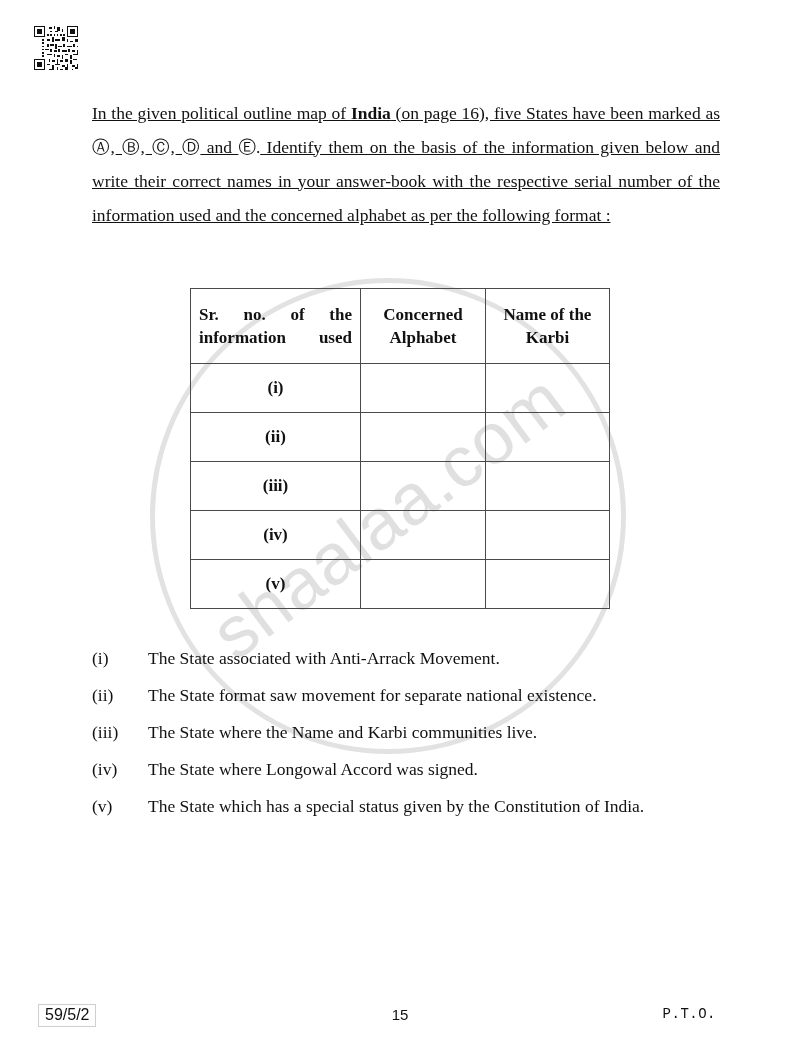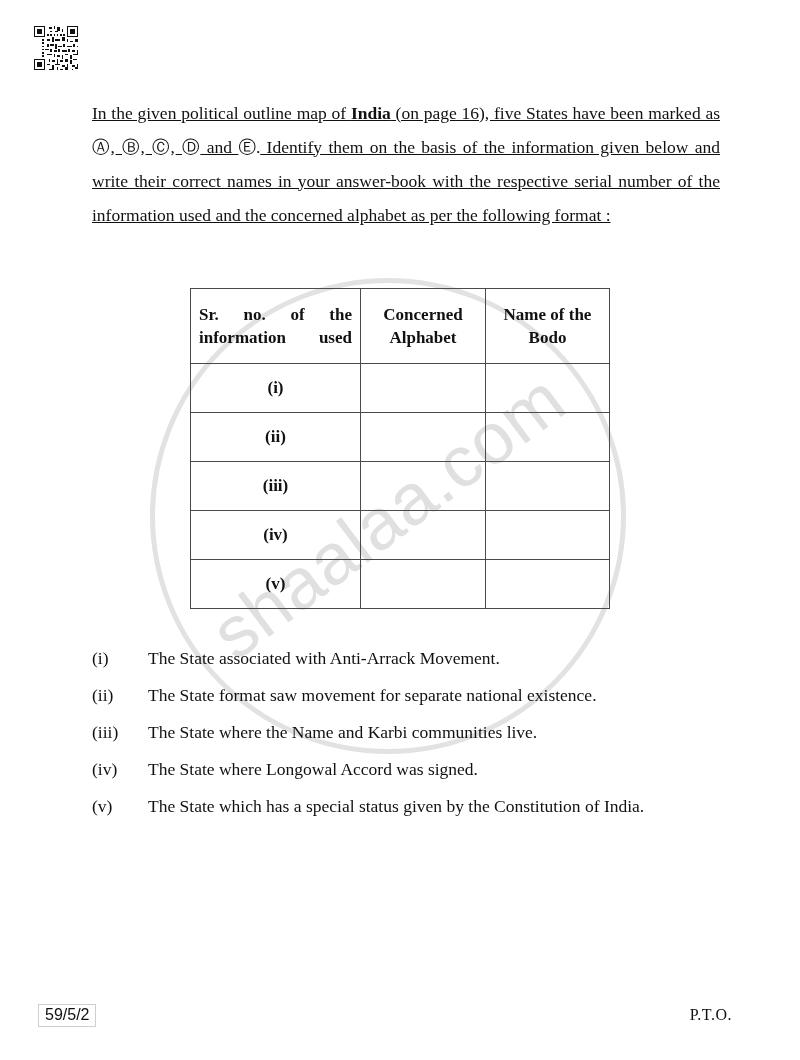--- a/index.html
+++ b/index.html
@@ -159,24 +159,24 @@
     position: absolute;
     left: 0;
     top: 2px;
     width: 800px;
     text-align: center;
     font-family: "Liberation Sans", "DejaVu Sans", sans-serif;
     font-size: 15px;
   }
   .pto {
     position: absolute;
-    right: 32px;
+    right: 48px;
     top: 2px;
-    font-family: Liberation Serif, serif;
-    font-size: 16px;
+    font-family: Liberation Mono, monospace;
+    font-size: 14px;
     letter-spacing: 0.5px;
   }
 
   
   .site-overlay {
     position: absolute;
     left: 18px;
     top: 1022px;
     font-family: "Liberation Sans", "DejaVu Sans", sans-serif;
     font-size: 20px;
@@ -298,21 +298,21 @@
     <table class="fmt-table">
       <colgroup>
         <col class="col1">
           <col class="col2">
           <col class="col3">
       </colgroup>
       <thead>
         <tr>
           <th class="c1">Sr. no. of the information used</th>
           <th>Concerned Alphabet</th>
-          <th>Name of the Bodo</th>
+          <th>Name of the Karbi</th>
         </tr>
       </thead>
       <tbody>
         <tr>
           <td>(i)</td>
           <td></td>
           <td></td>
         </tr>
         <tr>
           <td>(ii)</td>
@@ -355,19 +355,20 @@
         <span class="clue-text lastline-left">The State where Longowal Accord was signed.</span>
       </div>
       <div class="clue">
         <span class="clue-mark">(v)</span>
         <span class="clue-text">The State which has a special status given by the Constitution of India.</span>
       </div>
     </div>
 
     <div class="footer">
       <span class="paper-code">59/5/2</span>
+      <span class="page-num">15</span>
       <span class="pto">P.T.O.</span>
     </div>
 
   </div>
 
 
 </div>
 
 </body></html>

